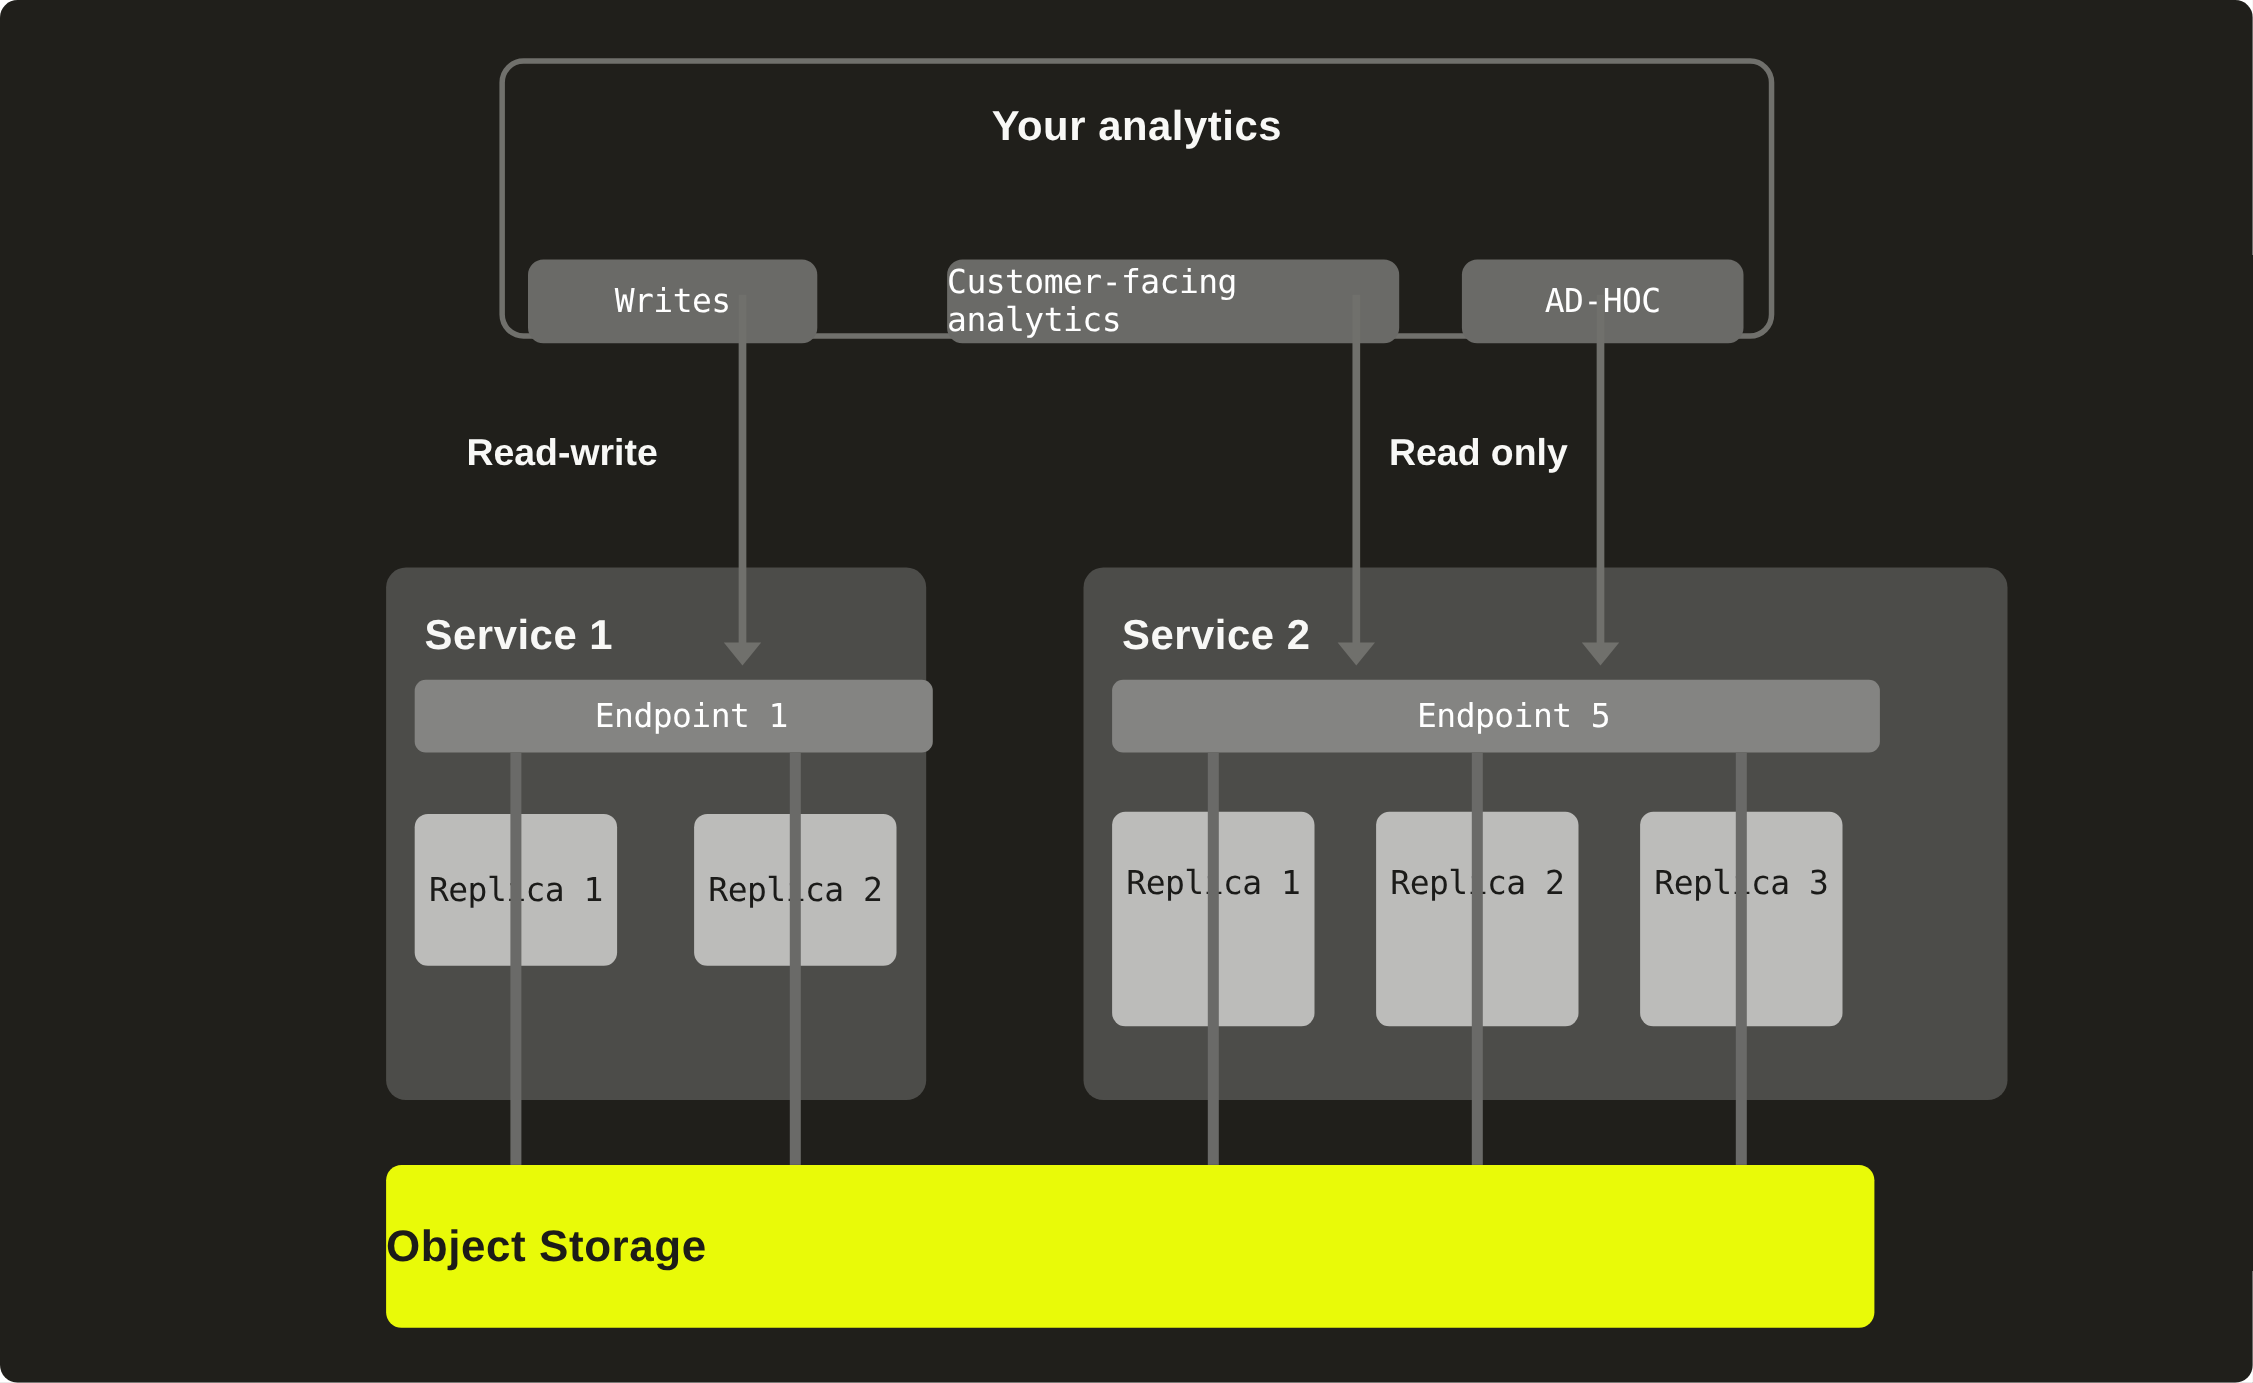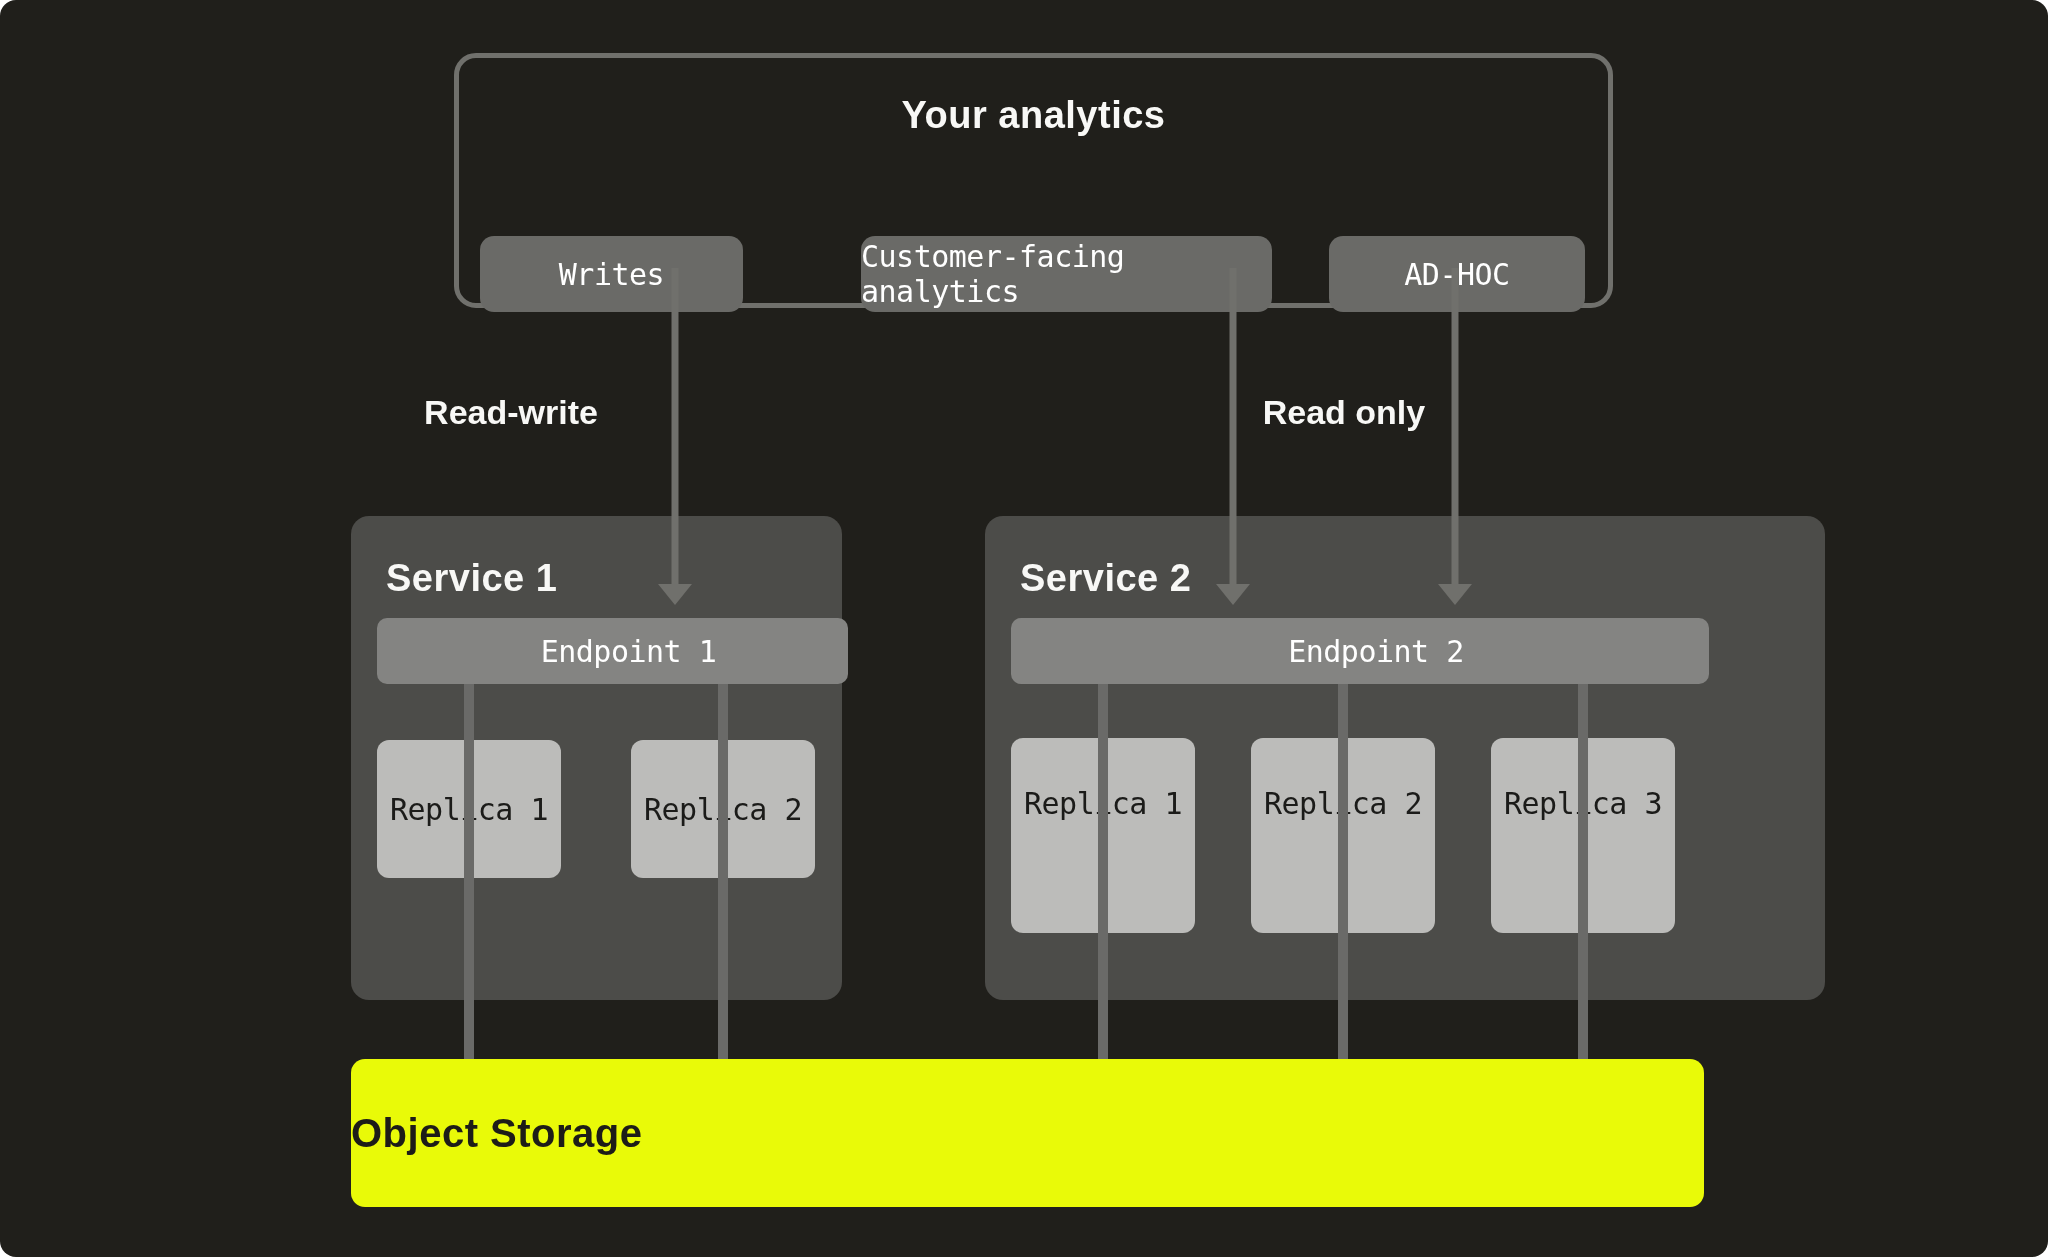--- a/index.html
+++ b/index.html
@@ -134,21 +134,21 @@
 
   <div class="abs service service-1">
     <div class="service-title">Service 1</div>
     <div class="endpoint">Endpoint 1</div>
     <div class="replica s1-r1">Replica 1</div>
     <div class="replica s1-r2">Replica 2</div>
   </div>
 
   <div class="abs service service-2">
     <div class="service-title">Service 2</div>
-    <div class="endpoint">Endpoint 2</div>
+    <div class="endpoint">Endpoint 5</div>
     <div class="replica s2-r1">Replica 1</div>
     <div class="replica s2-r2">Replica 2</div>
     <div class="replica s2-r3">Replica 3</div>
   </div>
 
   <div class="abs connector c-s1-1"></div>
   <div class="abs connector c-s1-2"></div>
   <div class="abs connector c-s2-1"></div>
   <div class="abs connector c-s2-2"></div>
   <div class="abs connector c-s2-3"></div>

